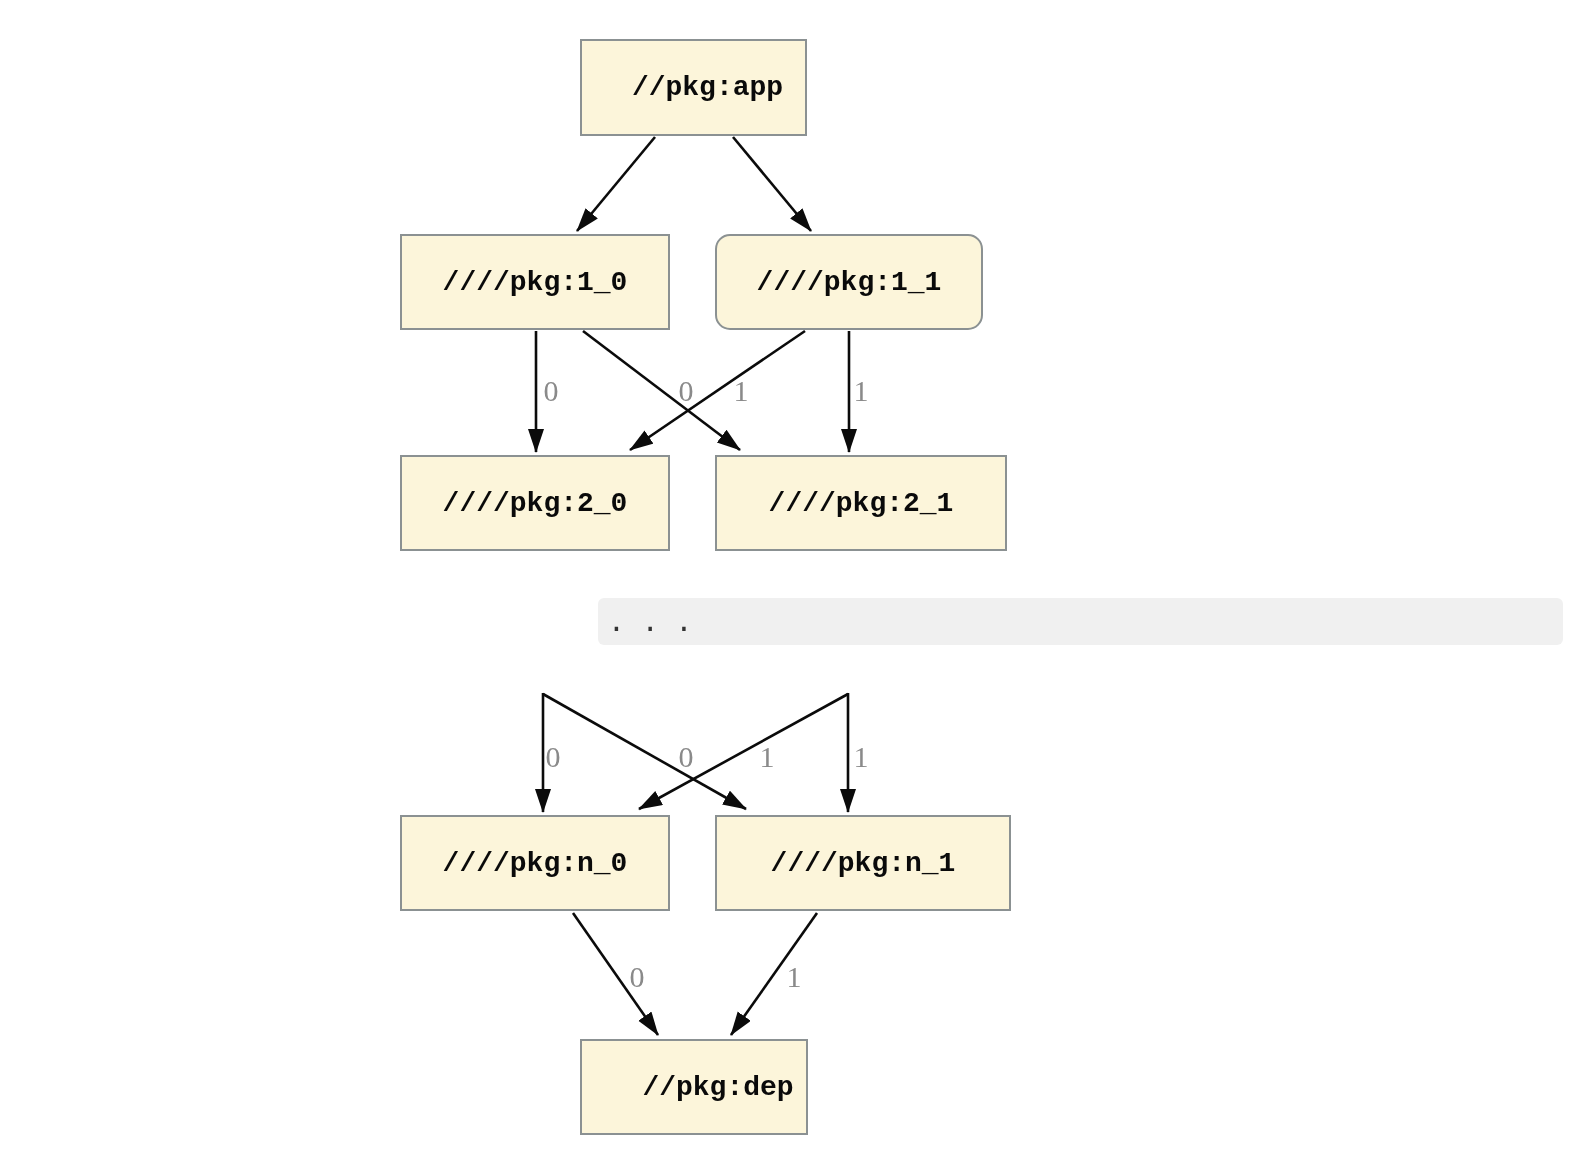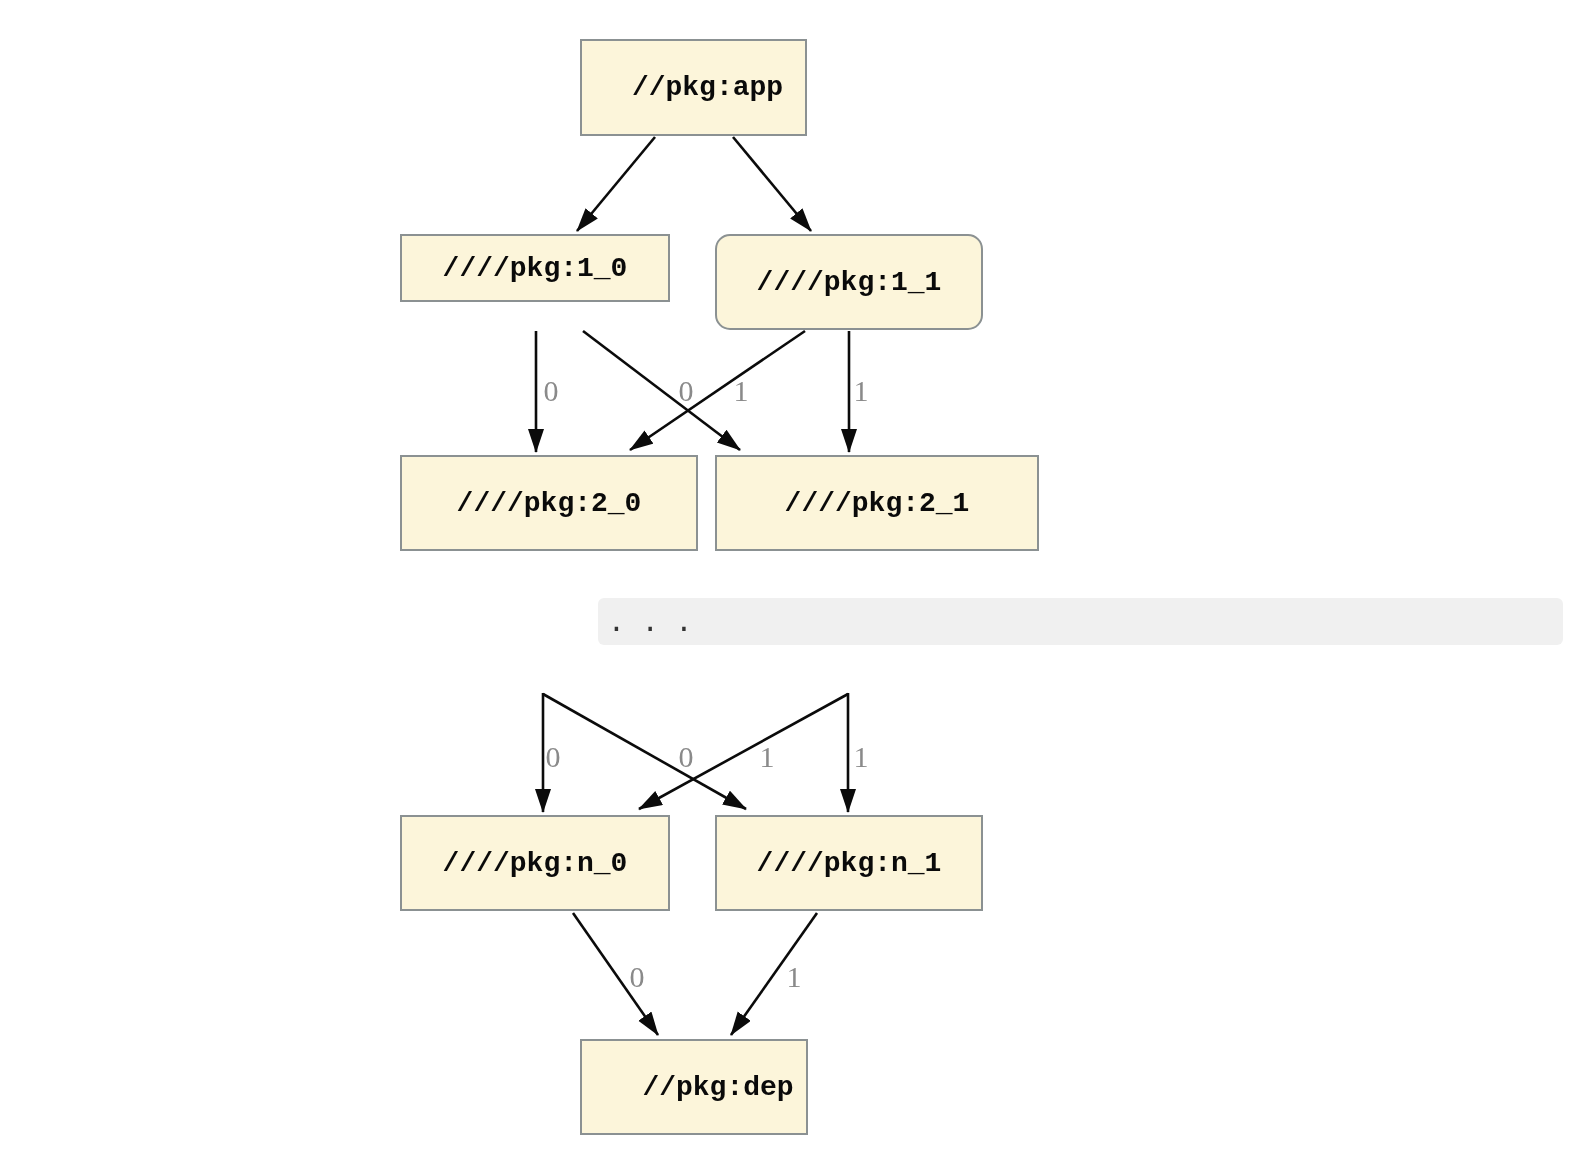--- a/index.html
+++ b/index.html
@@ -31,26 +31,26 @@
     align-items: center;
     justify-content: center;
     font-family: "Liberation Mono", "DejaVu Sans Mono", monospace;
     font-weight: 700;
     font-size: 28px;
     color: #0a0a0a;
     white-space: nowrap;
     letter-spacing: 0px;
   }
   .node-app  { left: 580px; top: 39px;   width: 227px; height: 97px; padding-left: 28px; }
-  .node-1_0  { left: 400px; top: 234px;  width: 270px; height: 68px; }
+  .node-1_0  { left: 400px; top: 234px;  width: 270px; height: 96px; }
   .node-1_1  { left: 715px; top: 234px;  width: 268px; height: 96px; border-radius: 15px; }
-  .node-2_0  { left: 400px; top: 455px;  width: 298px; height: 96px; }
-  .node-2_1  { left: 715px; top: 455px;  width: 324px; height: 96px; }
+  .node-2_0  { left: 400px; top: 455px;  width: 270px; height: 96px; }
+  .node-2_1  { left: 715px; top: 455px;  width: 292px; height: 96px; }
   .node-n_0  { left: 400px; top: 815px;  width: 270px; height: 96px; text-align: center; }
-  .node-n_1  { left: 715px; top: 815px;  width: 268px; height: 96px; }
+  .node-n_1  { left: 715px; top: 815px;  width: 296px; height: 96px; }
   .node-dep  { left: 580px; top: 1039px; width: 228px; height: 96px; padding-left: 48px; }
   .ellipsis-bar {
     position: absolute;
     left: 598px; top: 598px;
     width: 965px; height: 47px;
     box-sizing: border-box;
     background: #F0F0F0;
     border-radius: 6px;
     font-family: "DejaVu Sans Mono", "Liberation Mono", monospace;
     font-size: 28px;

